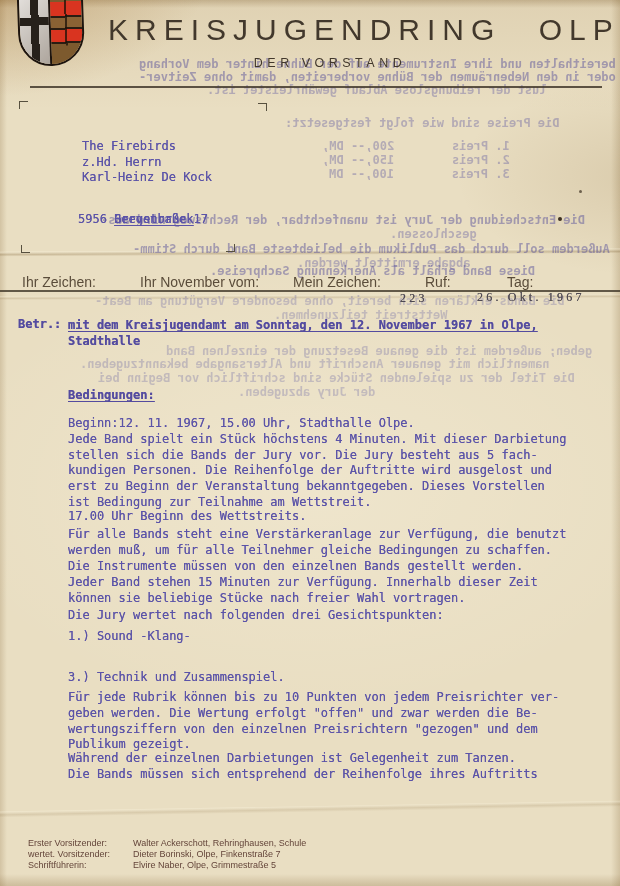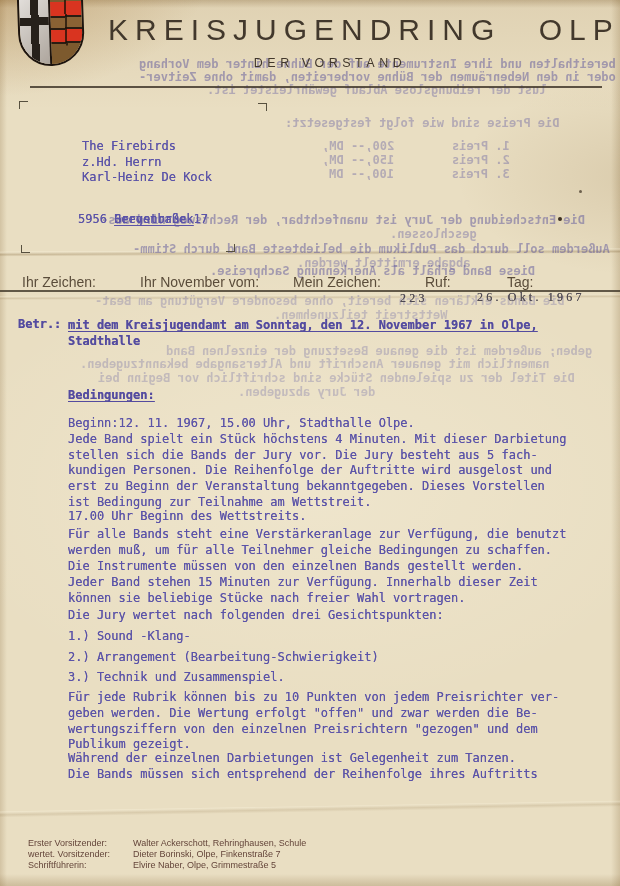--- a/index.html
+++ b/index.html
@@ -146,21 +146,20 @@
 erst zu Beginn der Veranstaltung bekanntgegeben. Dieses Vorstellen
 ist Bedingung zur Teilnahme am Wettstreit.</div>
   <div class="para type" style="top:509px;">17.00 Uhr Beginn des Wettstreits.</div>
   <div class="para type" style="top:527px;">Für alle Bands steht eine Verstärkeranlage zur Verfügung, die benutzt
 werden muß, um für alle Teilnehmer gleiche Bedingungen zu schaffen.
 Die Instrumente müssen von den einzelnen Bands gestellt werden.</div>
   <div class="para type" style="top:575px;">Jeder Band stehen 15 Minuten zur Verfügung. Innerhalb dieser Zeit
 können sie beliebige Stücke nach freier Wahl vortragen.</div>
   <div class="para type" style="top:608px;">Die Jury wertet nach folgenden drei Gesichtspunkten:</div>
   <div class="para type" style="top:629px;">1.) Sound -Klang-</div>
-  <div class="para type" style="top:650px;">2.) Arrangement (Bearbeitung-Schwierigkeit)</div>
   <div class="para type" style="top:670px;">3.) Technik und Zusammenspiel.</div>
   <div class="para type" style="top:690px;">Für jede Rubrik können bis zu 10 Punkten von jedem Preisrichter ver-
 geben werden. Die Wertung erfolgt "offen" und zwar werden die Be-
 wertungsziffern von den einzelnen Preisrichtern "gezogen" und dem
 Publikum gezeigt.</div>
   <div class="para type" style="top:751px;">Während der einzelnen Darbietungen ist Gelegenheit zum Tanzen.</div>
   <div class="para type" style="top:767px;">Die Bands müssen sich entsprehend der Reihenfolge ihres Auftritts</div>
 
   <div class="footer-row" style="top:838px;">
     <span class="footer-label">Erster Vorsitzender:</span>

